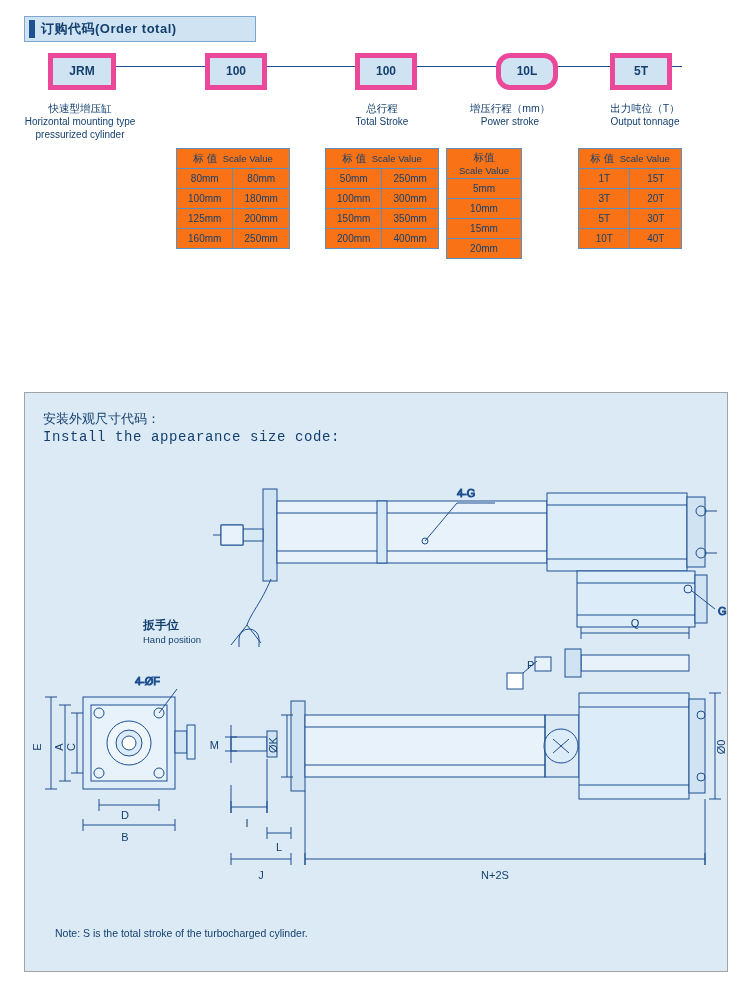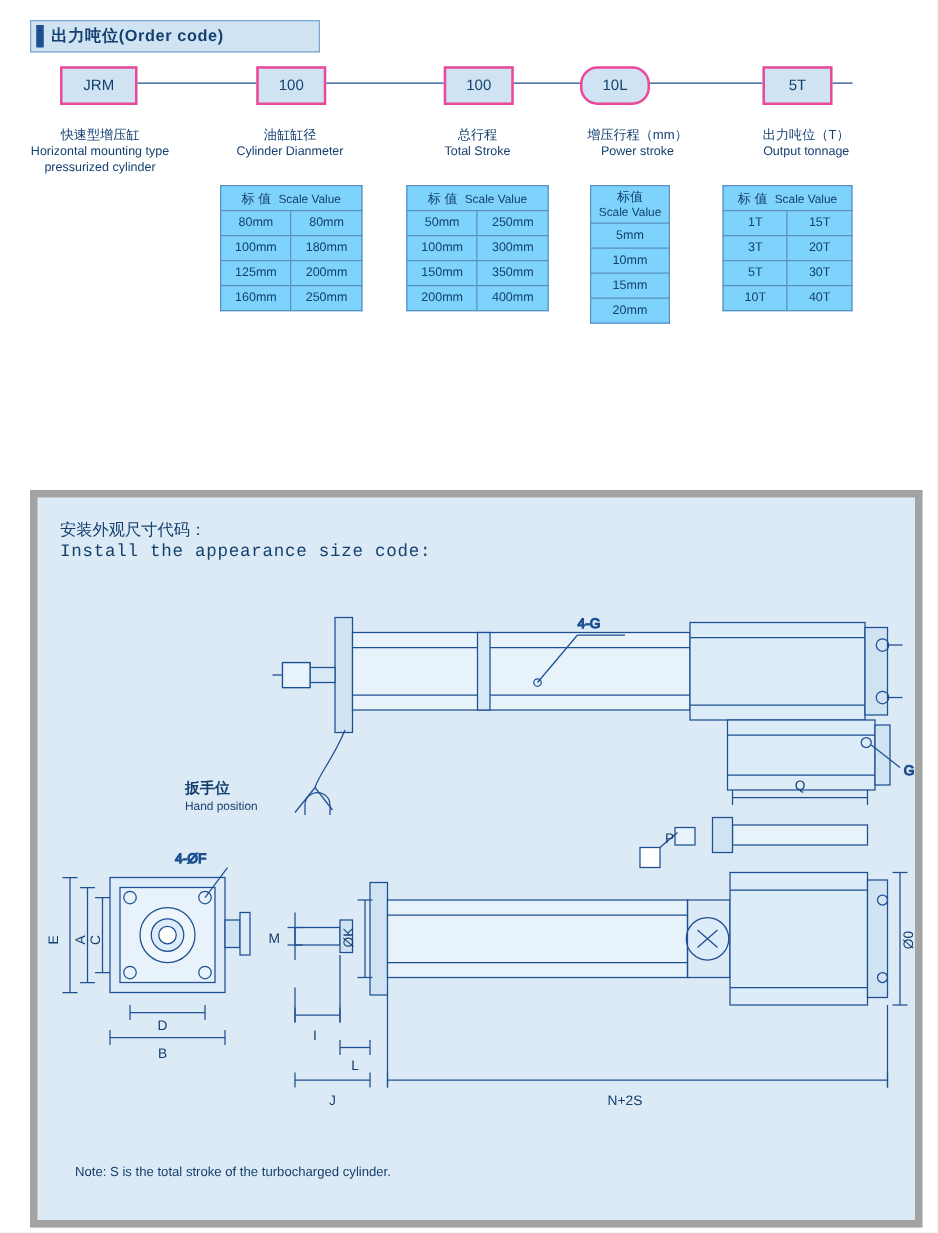--- a/index.html
+++ b/index.html
@@ -20,42 +20,42 @@
   }
   #order-title .txt{
     position:absolute;left:16px;top:3px;font-size:13px;font-weight:bold;color:#14406f;
     letter-spacing:.5px;
   }
   
   #code-line{
     position:absolute;left:62px;top:66px;width:620px;height:1px;background:#1d4f91;
   }
   .code-box{
-    position:absolute;top:53px;height:27px;background:#cfe3f3;border:2px solid #ec4899;
-    text-align:center;font-size:12px;color:#14406f;line-height:27px;font-weight:normal;
+    position:absolute;top:53px;height:27px;background:#cfe3f3;border:5px solid #ec4899;
+    text-align:center;font-size:12px;color:#14406f;line-height:27px;font-weight:bold;
   }
   .col-head{
     position:absolute;text-align:center;font-size:10px;line-height:13px;color:#14406f;
   }
   .col-head .cn{font-size:10.5px;}
   .col-head .en{font-size:10px;}
   table.scale{
-    position:absolute;border-collapse:collapse;background:#7dd3fc;padding-left:28px;
+    position:absolute;border-collapse:collapse;background:#f97316;padding-left:28px;
   }
   table.scale td,table.scale th{
     border:1px solid #5b8fc0;font-size:10px;color:#14406f;text-align:center;
     padding:2px 3px;font-weight:normal;height:15px;
   }
   table.scale th{font-weight:normal;}
   th .cn{font-size:10.5px;}
   th .en{font-size:9.5px;}
   
   #install-section{
     position:absolute;left:24px;top:392px;width:702px;height:578px;
-    background:#dceaf6;border:6px solid #a3a3a3;
+    background:#dceaf6;border:1px solid #a3a3a3;
   }
   #install-title{
     position:absolute;left:18px;top:16px;font-size:13px;line-height:19px;color:#14406f;
   }
   #install-title .en{font-size:14px;letter-spacing:.6px;font-family:Liberation Mono, monospace;}
   #back-port{
     position:absolute;right:24px;top:44px;font-size:11px;line-height:15px;text-align:left;color:#14406f;
   }
   #note{
     position:absolute;left:30px;bottom:30px;font-size:10.5px;line-height:15px;color:#14406f;
@@ -66,38 +66,34 @@
   .lbl-sm{font-size:9.5px;fill:#14406f;font-family:"Liberation Sans",sans-serif;}
   .lbl-b{font-size:12px;fill:#14406f;font-family:"Liberation Sans",sans-serif;font-weight:bold;}
 </style>
 </head>
 <body>
 
 <div id="order-section">
 
   <div id="order-title">
     <div class="bar"></div>
-    <div class="txt">出力吨位(Order code)</div>
+    <div class="txt">订购代码(Order total)</div>
   </div>
 
   <div id="code-line"></div>
 
   <div class="code-box" style="left:48px;width:58px;">JRM</div>
   <div class="code-box" style="left:205px;width:52px;">100</div>
   <div class="code-box" style="left:355px;width:52px;">100</div>
-  <div class="code-box" style="left:464px;width:52px;border-radius:14px;">10L</div>
+  <div class="code-box" style="left:496px;width:52px;border-radius:14px;">10L</div>
   <div class="code-box" style="left:610px;width:52px;">5T</div>
 
   <div class="col-head" style="left:10px;top:102px;width:140px;">
     <div class="cn">快速型增压缸</div>
     <div class="en">Horizontal mounting type pressurized cylinder</div>
-  </div>
-  <div class="col-head" style="left:166px;top:102px;width:132px;">
-    <div class="cn">油缸缸径</div>
-    <div class="en">Cylinder Dianmeter</div>
   </div>
   <div class="col-head" style="left:448px;top:102px;width:124px;">
     <div class="cn">增压行程（mm）</div>
     <div class="en">Power stroke</div>
   </div>
   <div class="col-head" style="left:320px;top:102px;width:124px;">
     <div class="cn">总行程</div>
     <div class="en">Total  Stroke</div>
   </div>
   <div class="col-head" style="left:578px;top:102px;width:134px;">
@@ -152,21 +148,21 @@
           <td>150mm</td>
           <td>350mm</td>
         </tr>
     <tr>
           <td>200mm</td>
           <td>400mm</td>
         </tr>
   </tbody>
     </table>
 
-  <table class="scale" style="left:472px;top:148px;width:64px;">
+  <table class="scale" style="left:446px;top:148px;width:76px;">
     <tbody>
         <tr>
       <th>
         <div class="cn">标值</div>
         <div class="en">Scale Value</div>
       </th>
     </tr>
     <tr>
           <td>5mm</td>
         </tr>

